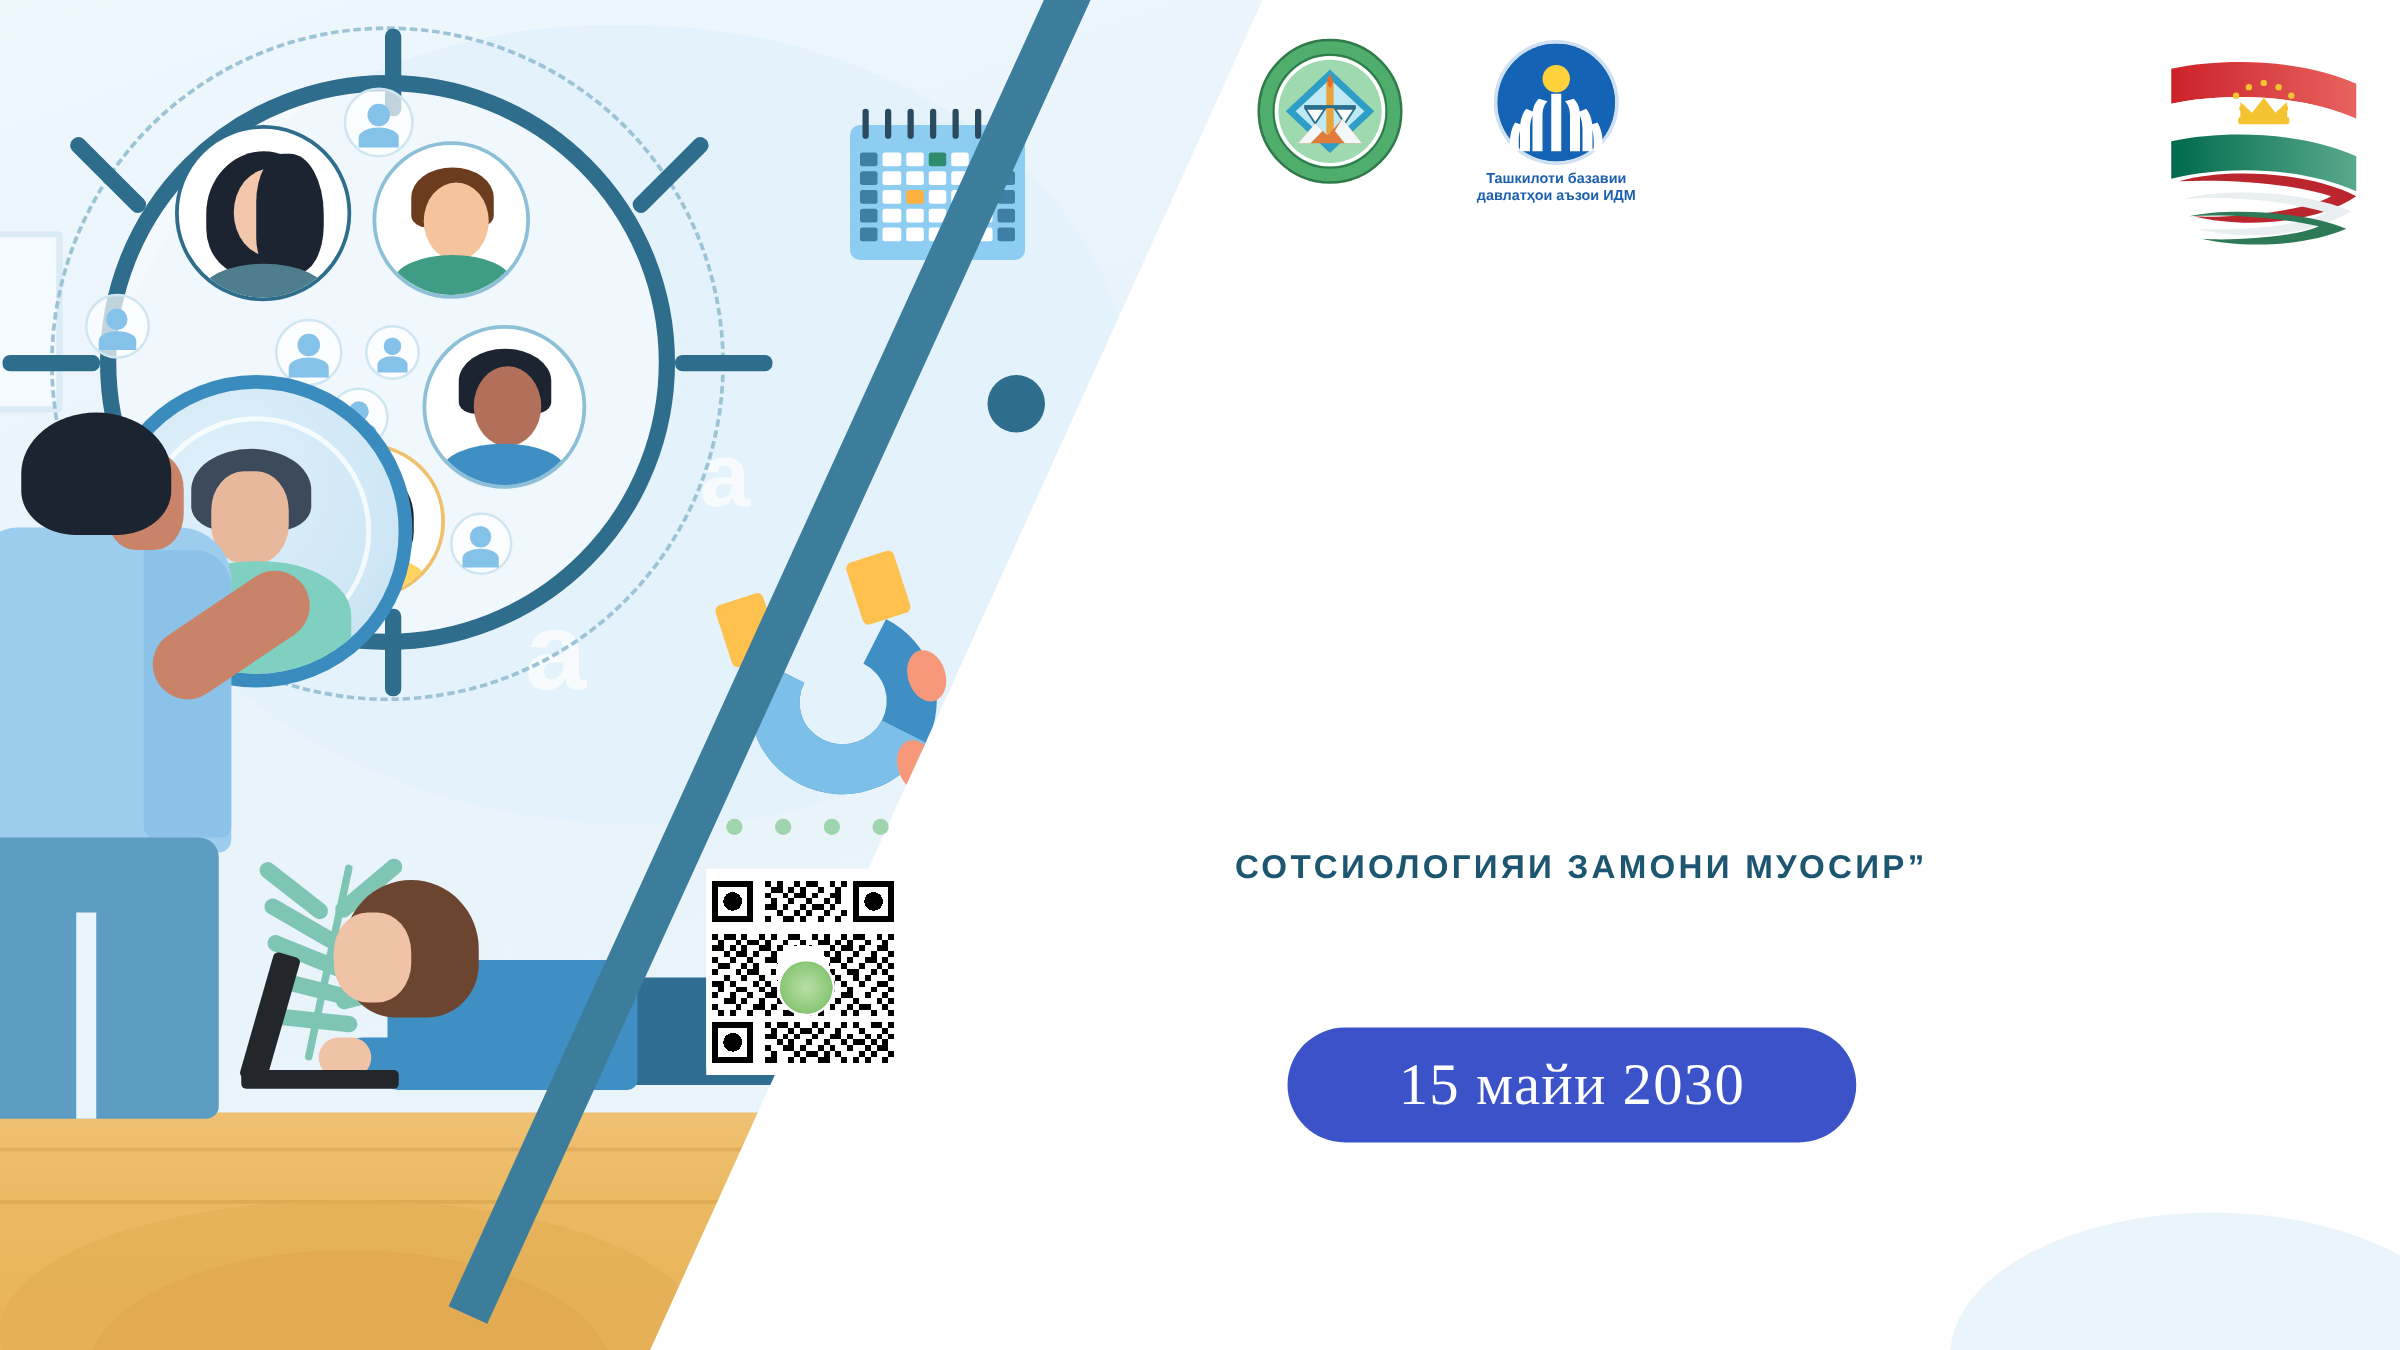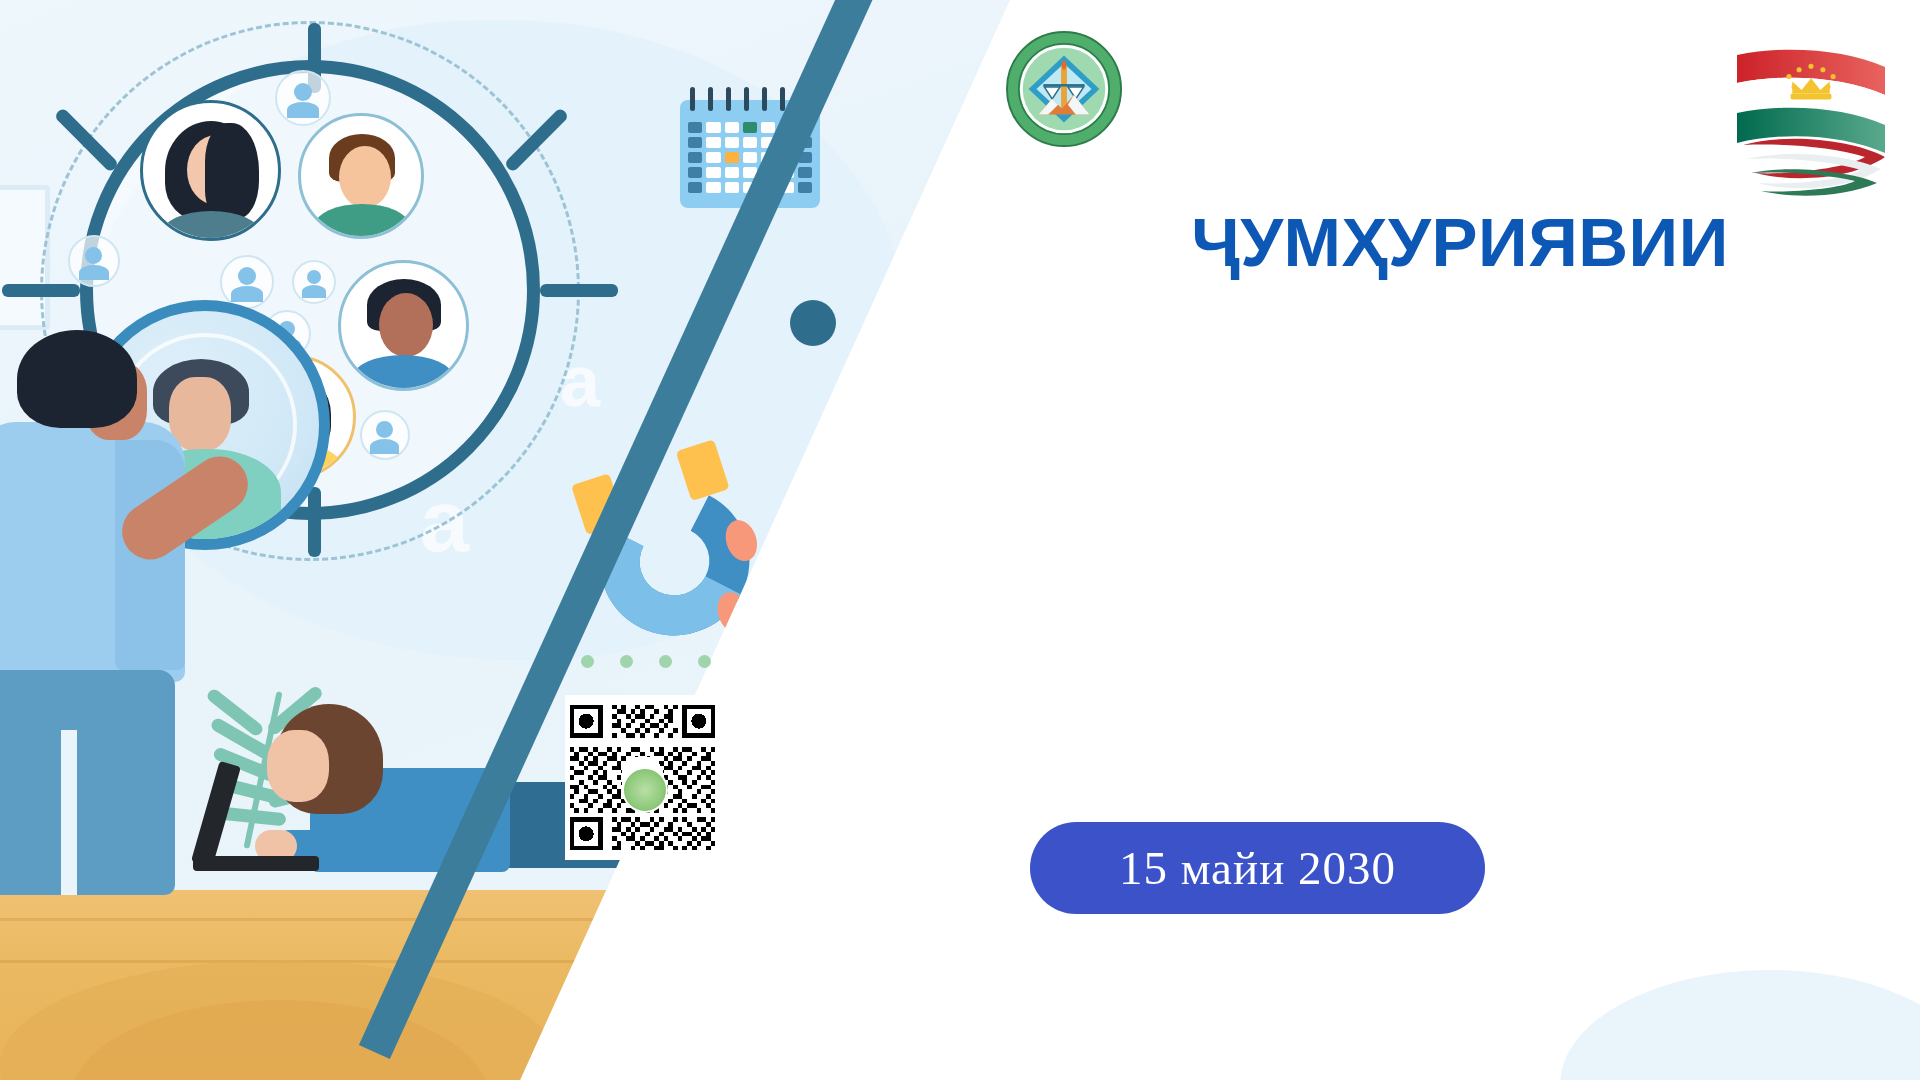--- a/index.html
+++ b/index.html
@@ -410,20 +410,41 @@
           <path d="M64 58h16l-8 12z" fill="#ffffff" stroke="#2a6f8c" stroke-width="1.5"></path>
           <rect x="39" y="55" width="42" height="2.5" fill="#2a6f8c"></rect>
           <polygon points="34,86 48,70 58,80 70,66 86,86" fill="#e07b3a"></polygon>
           <polygon points="34,86 48,70 54,76 44,86" fill="#f3f7f8"></polygon>
           <polygon points="70,66 86,86 72,86 64,76" fill="#f3f7f8"></polygon>
           <circle cx="60" cy="60" r="58" fill="none" stroke="#2f7a4a" stroke-width="2"></circle>
           <circle cx="60" cy="60" r="46" fill="none" stroke="#2f7a4a" stroke-width="1.5"></circle>
         </svg>
       </div>
 
+      <div class="logo-cis">
+        <div class="cis-circle">
+          <svg viewBox="0 0 94 94" width="94" height="94" aria-hidden="true">
+            <circle cx="47" cy="47" r="47" fill="#1463b5"></circle>
+            <circle cx="47" cy="28" r="11" fill="#ffd13b"></circle>
+            <g fill="#ffffff">
+              <path d="M43 40h8v46h-8z"></path>
+              <path d="M33 44c-4 4-5 9-5 14v28h8V58c0-5 1-9 4-12z"></path>
+              <path d="M61 44c4 4 5 9 5 14v28h-8V58c0-5-1-9-4-12z"></path>
+              <path d="M23 52c-4 5-5 11-5 17v17h8V69c0-6 1-11 4-14z"></path>
+              <path d="M71 52c4 5 5 11 5 17v17h-8V69c0-6-1-11-4-14z"></path>
+              <path d="M14 63c-3 5-4 10-4 15v8h7v-8c0-5 1-10 3-13z"></path>
+              <path d="M80 63c3 5 4 10 4 15v8h-7v-8c0-5-1-10-3-13z"></path>
+            </g>
+          </svg>
+        </div>
+        <div class="cis-txt">
+          <div>Ташкилоти базавии</div>
+          <div>давлатҳои аъзои ИДМ</div>
+        </div>
+      </div>
 
       <div class="flag">
         <svg viewBox="0 0 175 165" width="175" height="165" aria-hidden="true">
           <defs>
             <linearGradient id="rg" x1="0" x2="1">
                 <stop offset="0" stop-color="#cc2229"></stop>
                 <stop offset="1" stop-color="#e8635f"></stop>
               </linearGradient>
             <linearGradient id="gg" x1="0" x2="1">
                 <stop offset="0" stop-color="#006a4e"></stop>
@@ -445,24 +466,24 @@
             <rect x="-24" y="10" width="48" height="7" rx="2"></rect>
           </g>
           <path d="M18 112 C60 100, 126 106, 160 124 C128 146, 70 150, 30 140 C58 142, 120 136, 140 124 C110 114, 58 110, 18 112 Z" fill="#b5121b" opacity=".92"></path>
           <path d="M22 126 C62 116, 126 122, 156 136 C124 156, 70 160, 32 150 C62 152, 118 148, 136 137 C108 128, 60 124, 22 126 Z" fill="#e9eef0"></path>
           <path d="M26 140 C64 132, 124 138, 152 150 C120 164, 70 166, 36 158 C64 160, 114 156, 130 148 C104 142, 60 138, 26 140 Z" fill="#2f7a56"></path>
         </svg>
       </div>
     </div>
 
     <div class="title-block">
-      <div class="title-line">ҶУМҲУРИЯВИИ</div>
     </div>
 
     <div class="subtitle-block">
+      <div class="subtitle-line">СОТСИОЛОГИЯИ ЗАМОНИ МУОСИР”</div>
     </div>
 
     <div class="date-badge">
       <span class="date-text">15 майи 2030</span>
     </div>
 
     <div class="bottom-arc"></div>
   </div>
 
   <div class="qr-block" style="position:absolute;left:565px;top:655px;">

